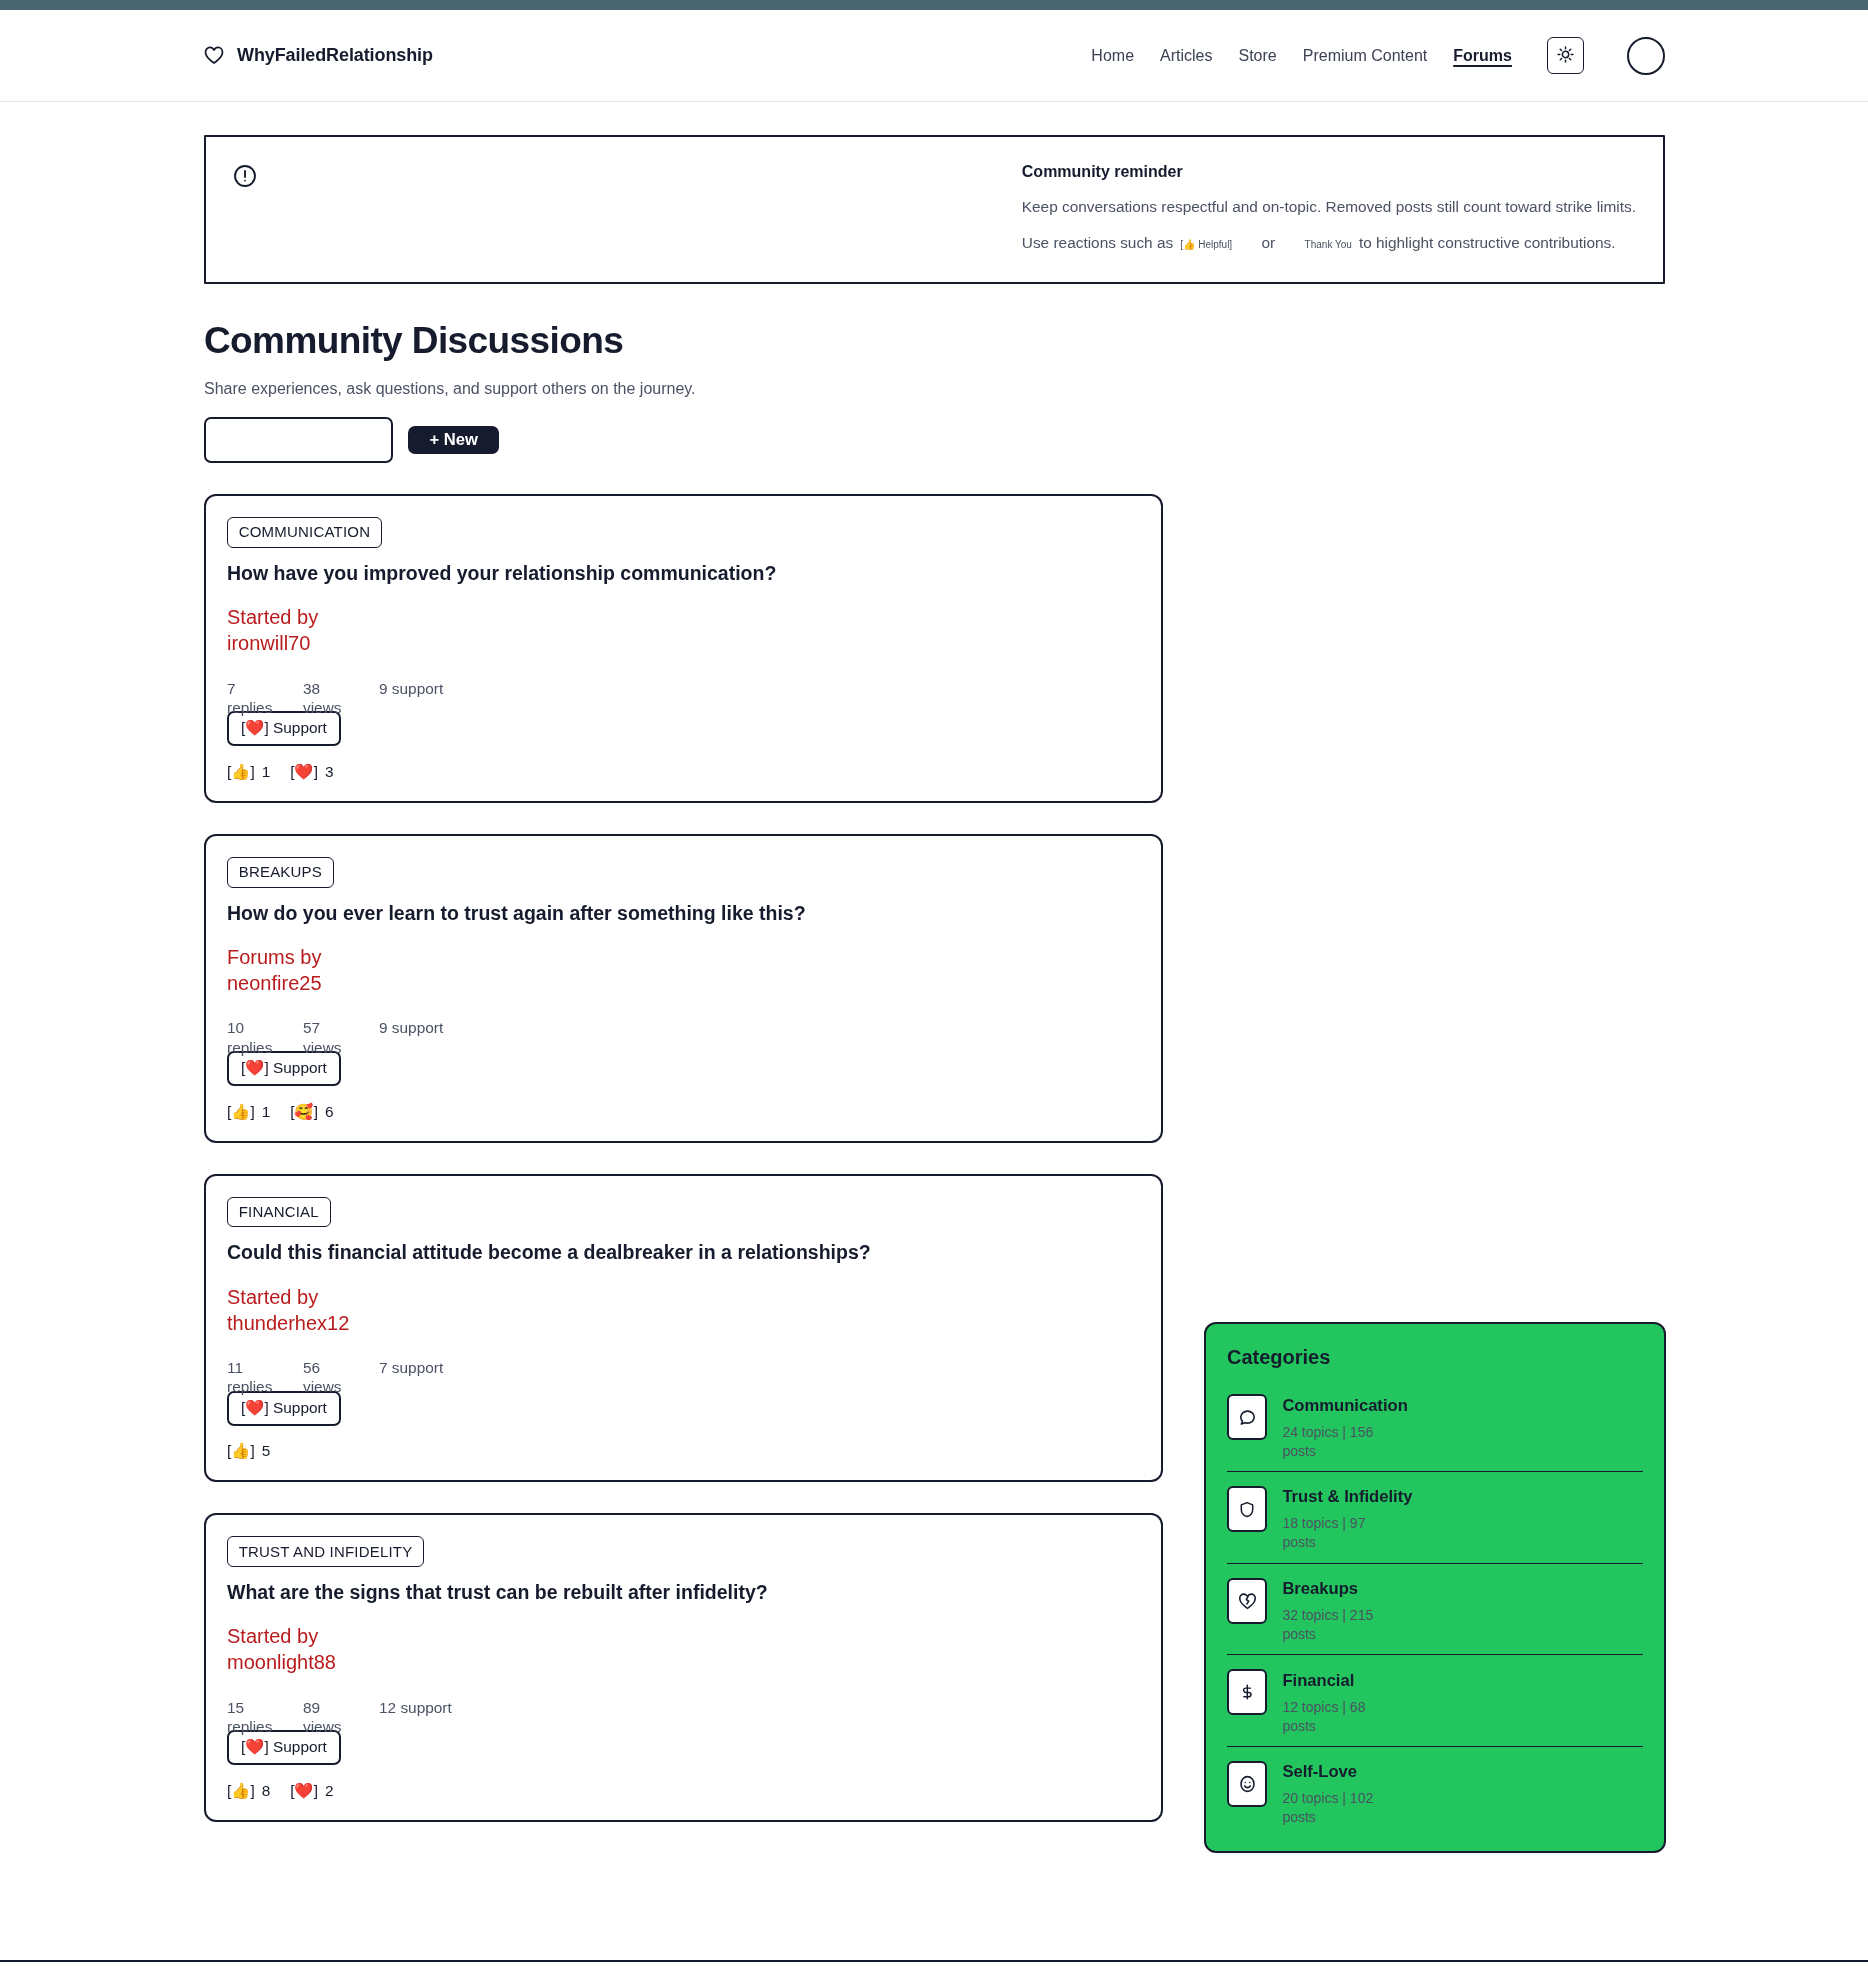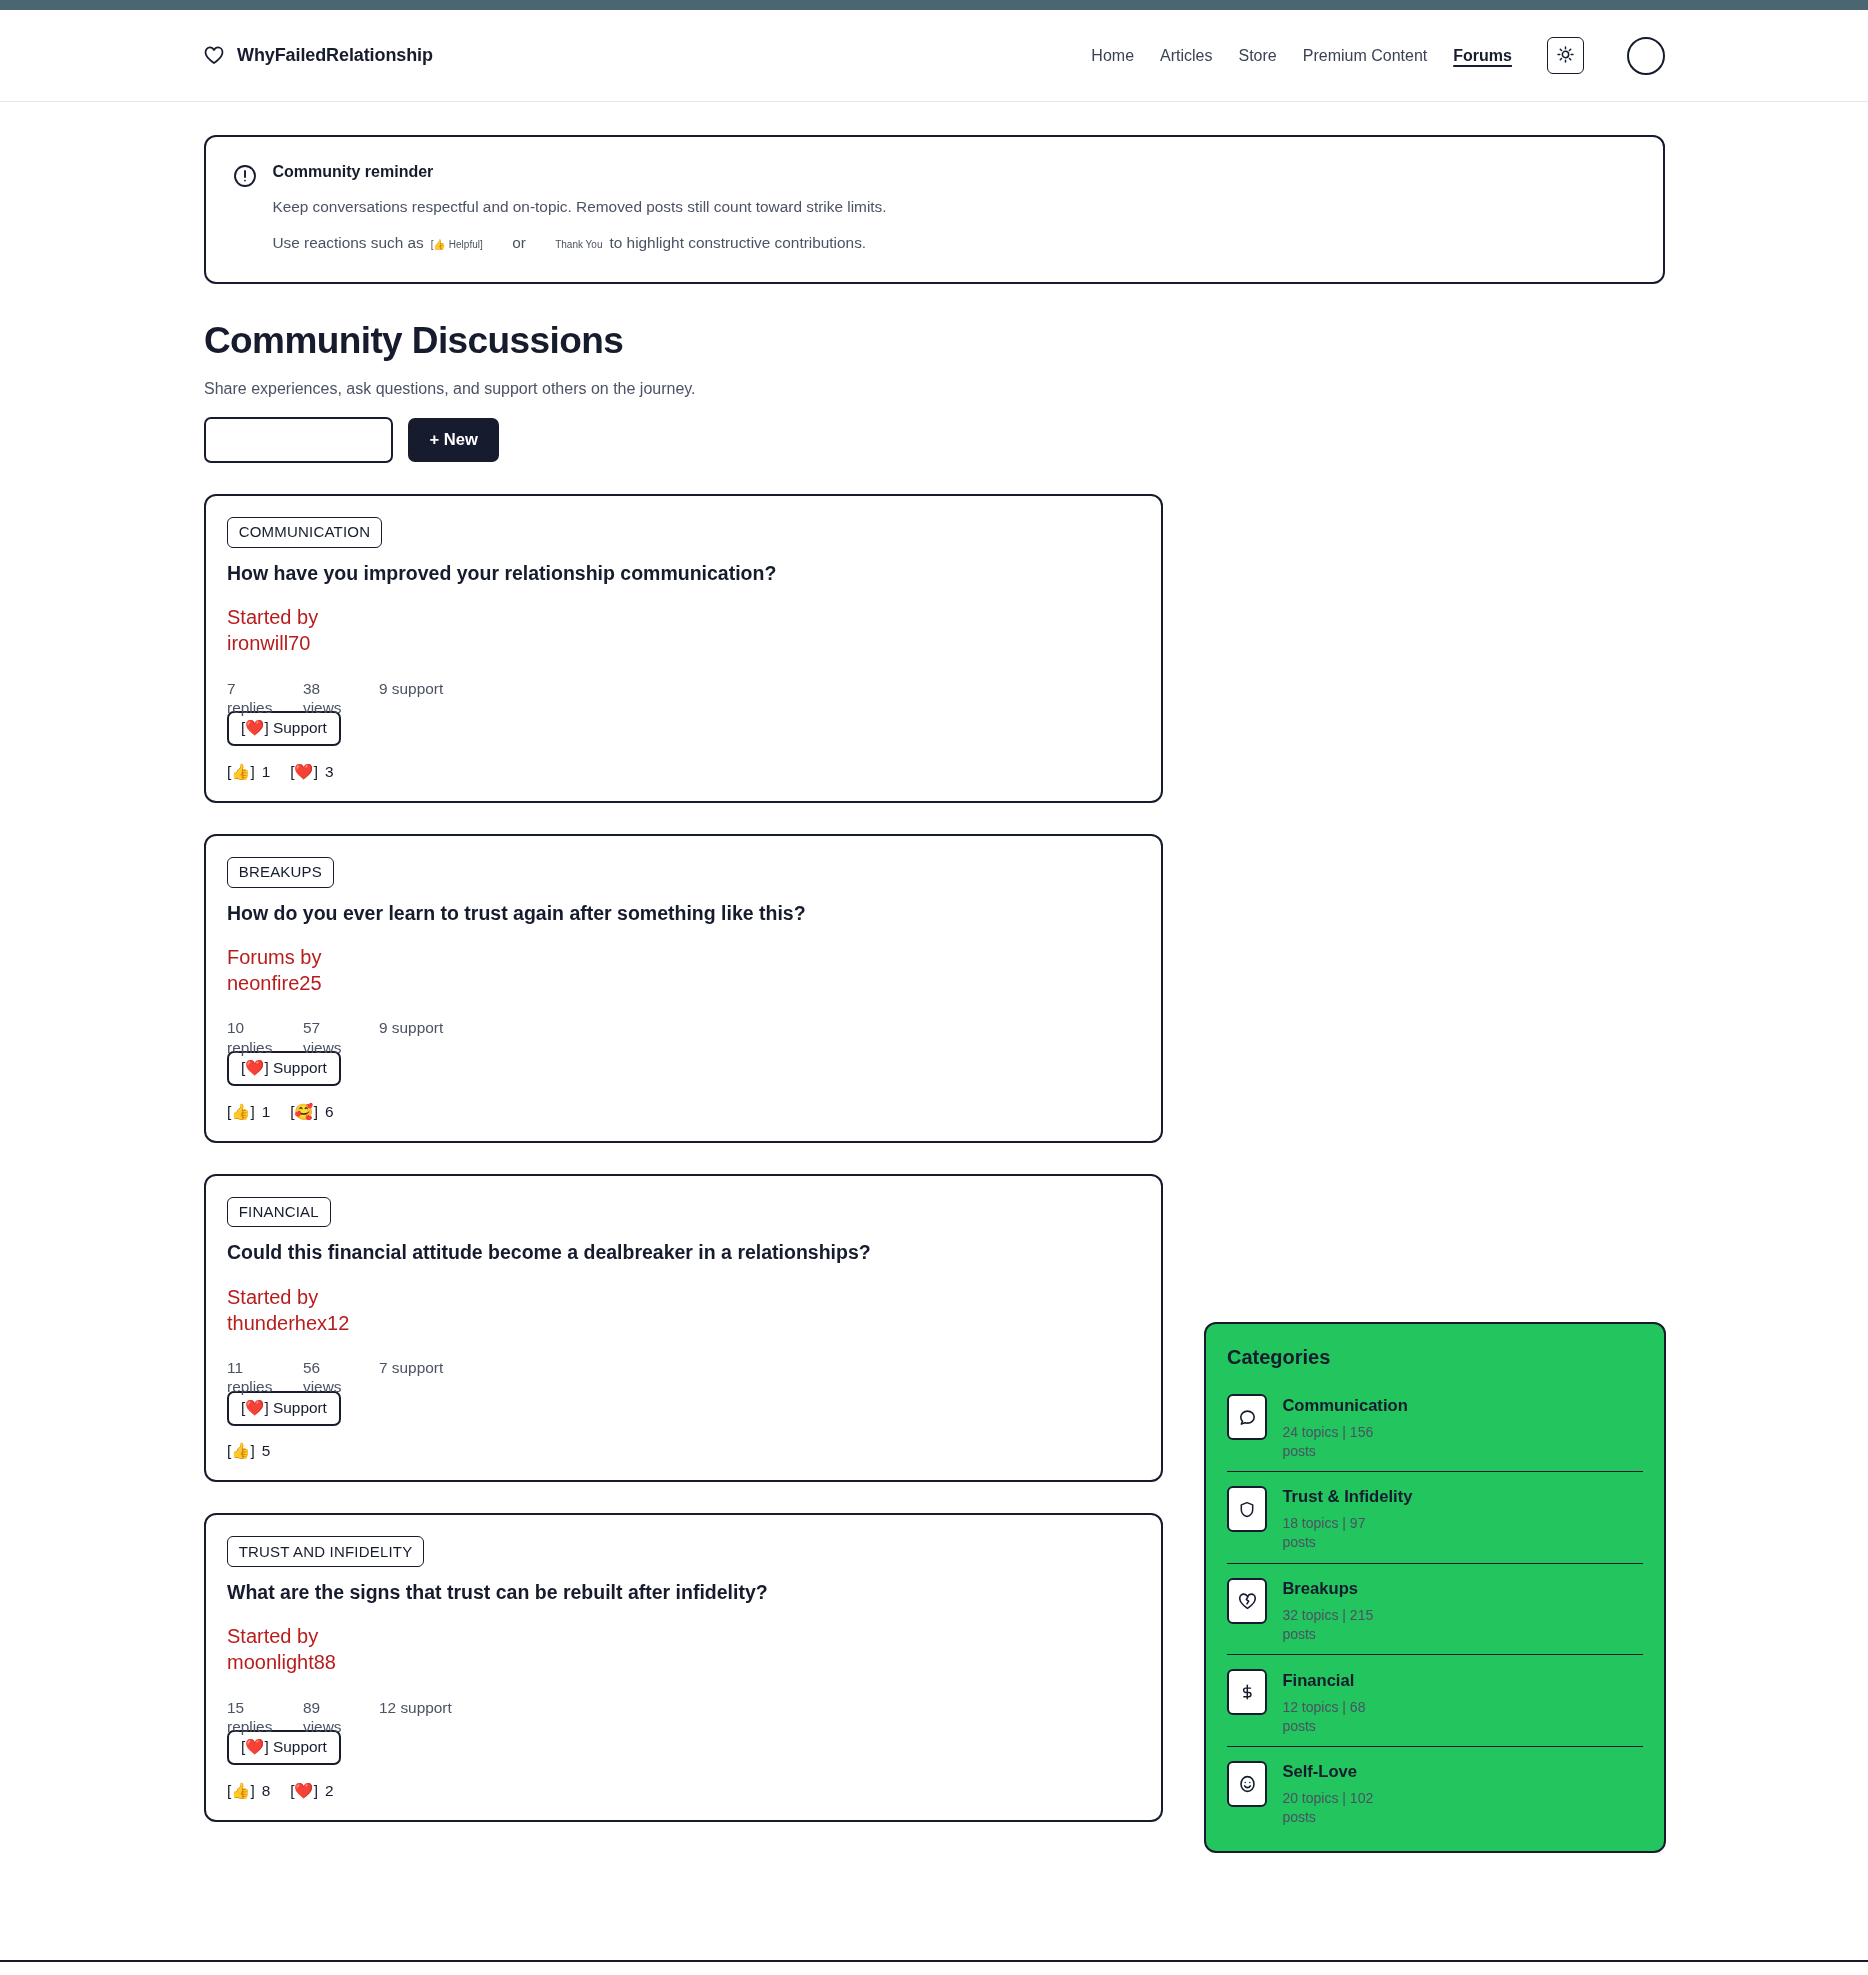--- a/index.html
+++ b/index.html
@@ -79,25 +79,26 @@
 
   
   .page {
     padding: 0 204px;
   }
 
   
   .reminder {
     margin-top: 33px;
     border: 2.4px solid #161c2d;
-    border-radius: 12px;
+    border-radius: 1px;
     padding: 25px 27px 27px 27px;
     display: flex;
     gap: 15.4px;
     align-items: flex-start;
+    justify-content: space-between;
   }
   .reminder-icon {
     flex: 0 0 auto;
     margin-top: 2.4px;
   }
   .reminder-body { padding-top: 1.2px; }
   .reminder-title {
     font-size: 16px;
     font-weight: bold;
     color: #161c2d;
@@ -157,21 +158,21 @@
     border: 2.4px solid #161c2d;
     border-radius: 7px;
     background: #fff;
     font-size: 15.4px;
     padding: 0 12px;
     color: #161c2d;
     font-family: "Liberation Sans", sans-serif;
     outline: none;
   }
   .new-btn {
-    height: 44px;
+    height: 28px;
     background: #161c2d;
     color: #ffffff;
     border: none;
     border-radius: 7px;
     font-size: 16.6px;
     font-weight: bold;
     padding: 0 21px;
     cursor: pointer;
     font-family: "Liberation Sans", sans-serif;
   }

